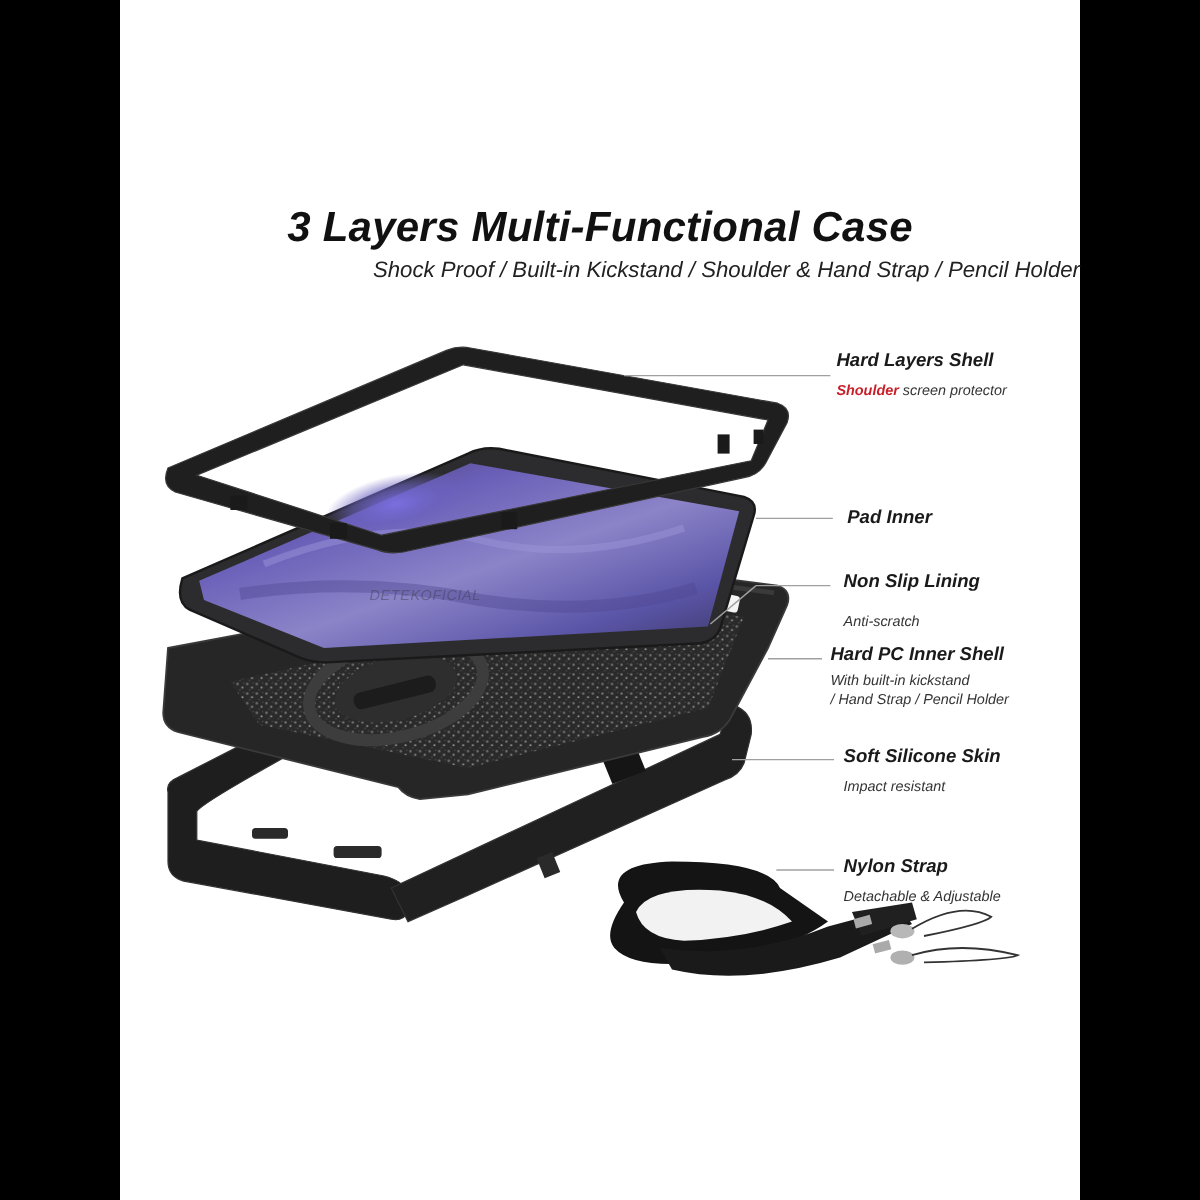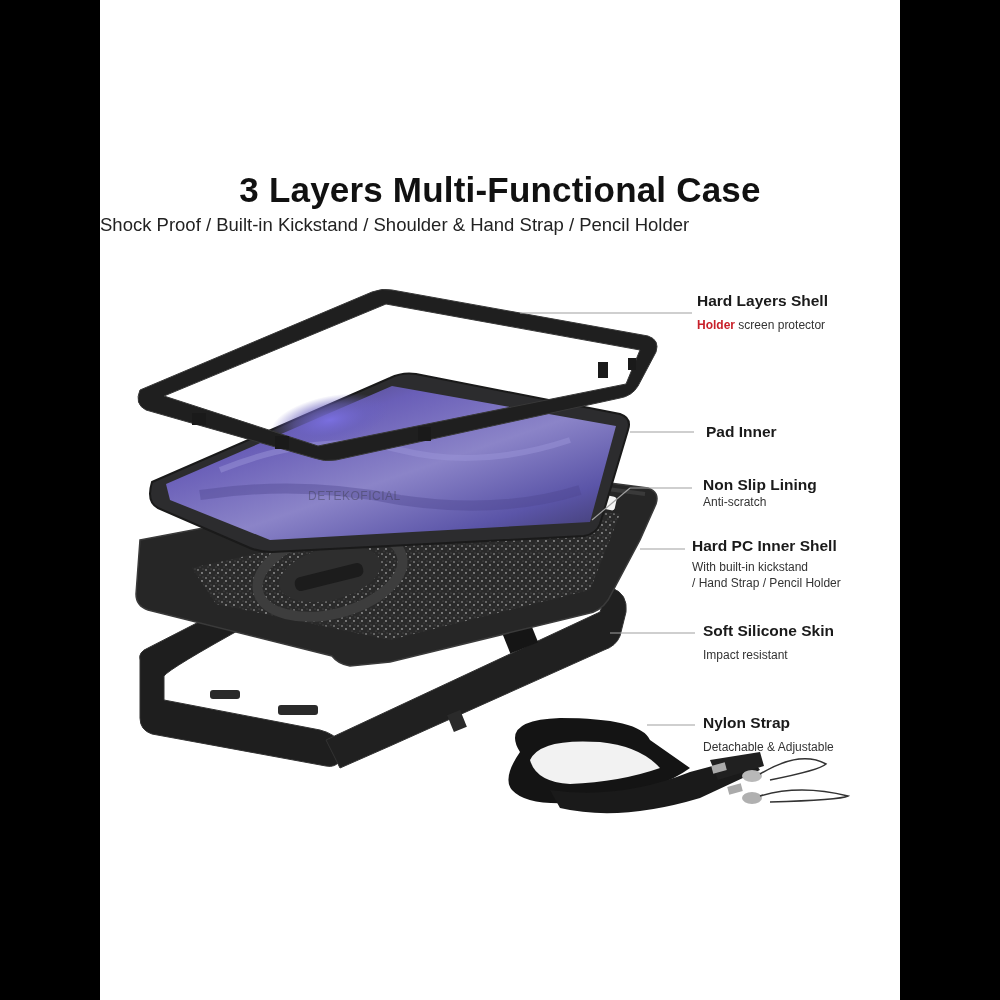--- a/index.html
+++ b/index.html
@@ -4,29 +4,30 @@
 <style>
   html, body { margin: 0; padding: 0; }
   body {
     width: 1000px; height: 1000px; background: #000;
     position: relative; overflow: hidden;
     font-family: "Liberation Sans", sans-serif;
   }
   .panel {
     position: absolute; left: 100px; top: 0; width: 800px; height: 1000px;
     background: #ffffff;
+    font-style: italic;
   }
   .title {
     position: absolute; left: 0; width: 800px; top: 170px;
     text-align: center; font-weight: bold; font-size: 35px; color: #111;
     letter-spacing: 0.2px;
   }
   .subtitle {
     position: absolute; left: 0; width: 800px; top: 214px;
-    text-align: left; font-size: 18.5px; color: #222;
+    text-align: right; font-size: 18.5px; color: #222;
   }
   .illus { position: absolute; left: 0; top: 0; width: 800px; height: 1000px; }
   .label { position: absolute; }
   .label .head { font-weight: bold; font-size: 15.5px; color: #1a1a1a; white-space: nowrap; }
   .label .desc { font-size: 12px; color: #333; margin-top: 7px; line-height: 16px; white-space: nowrap; }
   .label .desc .accent { color: #c8202a; font-weight: bold; }
   .watermark {
     position: absolute; left: 208px; top: 489px; font-size: 12px;
     color: rgba(60,60,80,0.45); letter-spacing: 0.5px;
   }
@@ -122,30 +123,30 @@
       <line x1="540" y1="549" x2="585" y2="549"></line>
       <line x1="510" y1="633" x2="595" y2="633"></line>
       <line x1="547" y1="725" x2="595" y2="725"></line>
     </g>
   </svg>
 
   <div class="watermark">DETEKOFICIAL</div>
 
   <div class="label" style="left:597px; top:292px;">
     <div class="head">Hard Layers Shell</div>
-    <div class="desc"><span class="accent">Holder</span><span> screen protector</span></div>
+    <div class="desc"><span class="accent">Shoulder</span><span> screen protector</span></div>
   </div>
 
   <div class="label" style="left:606px; top:423px;">
     <div class="head">Pad Inner</div>
   </div>
 
   <div class="label" style="left:603px; top:476px;">
     <div class="head">Non Slip Lining</div>
-    <div class="desc" style="margin-top:0;">Anti-scratch</div>
+    <div class="desc" style="margin-top:16px;">Anti-scratch</div>
   </div>
 
   <div class="label" style="left:592px; top:537px;">
     <div class="head">Hard PC Inner Shell</div>
     <div class="desc" style="margin-top:4px;">With built-in kickstand</div>
     <div class="desc" style="margin-top:0;">/ Hand Strap / Pencil Holder</div>
   </div>
 
   <div class="label" style="left:603px; top:714px;">
     <div class="head">Nylon Strap</div>

